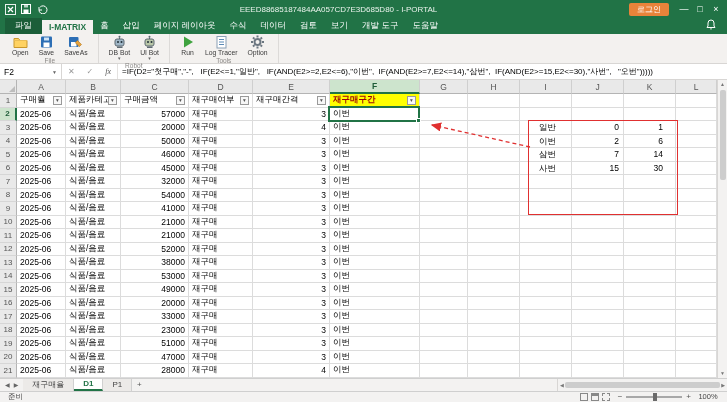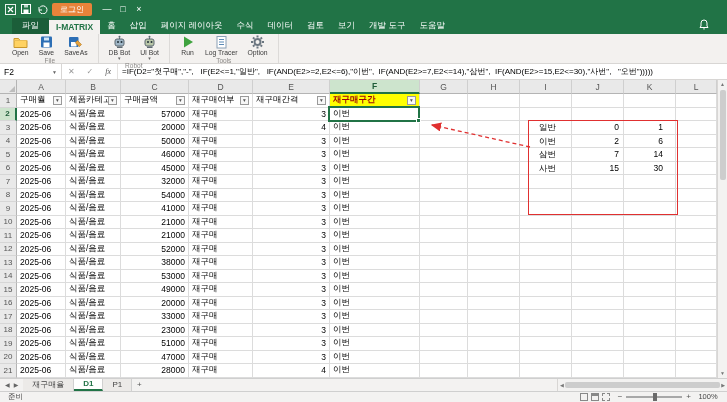--- a/index.html
+++ b/index.html
@@ -9,21 +9,21 @@
   
   .titlebar{height:18px;background:#217346;color:#fff;display:flex;align-items:center;padding:0 4px;gap:4px}
   .qat{display:flex;align-items:center;gap:4px}
   .qat .qicon{width:12px;height:12px;display:flex;align-items:center;justify-content:center}
   .tb-title{flex:1;text-align:center;font-size:8px;color:#eaf3ec;white-space:nowrap;overflow:hidden}
   .login-btn{background:#e8833a;color:#fff;border-radius:2px;font-size:8px;padding:1px 8px;border:none;cursor:pointer}
   .winctl{display:flex;gap:2px;margin-left:4px}
   .winctl span{width:14px;height:14px;display:flex;align-items:center;justify-content:center;font-size:9px;color:#fff}
 
   
-  .tabrow{height:16px;background:#217346;display:flex;align-items:flex-end;color:#fff;padding:0 12px}
+  .tabrow{height:16px;background:#217346;display:flex;align-items:flex-end;color:#fff;padding:0 5px}
   .rtab{padding:2px 7px 2px;font-size:8.5px;white-space:nowrap;cursor:pointer;display:flex;align-items:center;gap:3px}
   .rtab.file{background:rgba(0,0,0,.18);padding:2px 10px}
   .rtab.sel{background:#f3f1ef;color:#217346;font-weight:bold}
   .tab-spacer{flex:1}
   .tab-right{display:flex;align-items:center;padding:0 6px 2px}
 
   
   .ribbon{height:30px;background:#f3f1ef;border-bottom:1px solid #d8d6d4;display:flex;align-items:stretch;padding-left:2px}
   .rgroup{display:flex;flex-direction:column;border-right:1px solid #dcdad8;padding:1px 5px 0}
   .rbtns{display:flex;flex:1;align-items:flex-start}
@@ -118,20 +118,21 @@
           <rect x="3" y="1" width="4" height="2.5" fill="#fff" opacity=".7"></rect>
         </svg>
     </span>
     <span class="qicon">
       <svg width="11" height="10">
           <path d="M2 3v3h3" fill="none" stroke="#fff"></path>
           <path d="M2 6a4 4 0 1 0 1.2-3" fill="none" stroke="#fff"></path>
         </svg>
     </span>
   </div>
+  <div class="tb-title">EEED88685187484AA057CD7E3D685D80 - I-PORTAL</div>
   <button class="login-btn">로그인</button>
   <div class="winctl">
     <span>—</span>
     <span>□</span>
     <span>×</span>
   </div>
 </div>
 
 <div class="tabrow">
   <div style="display:flex;align-items:flex-end">

